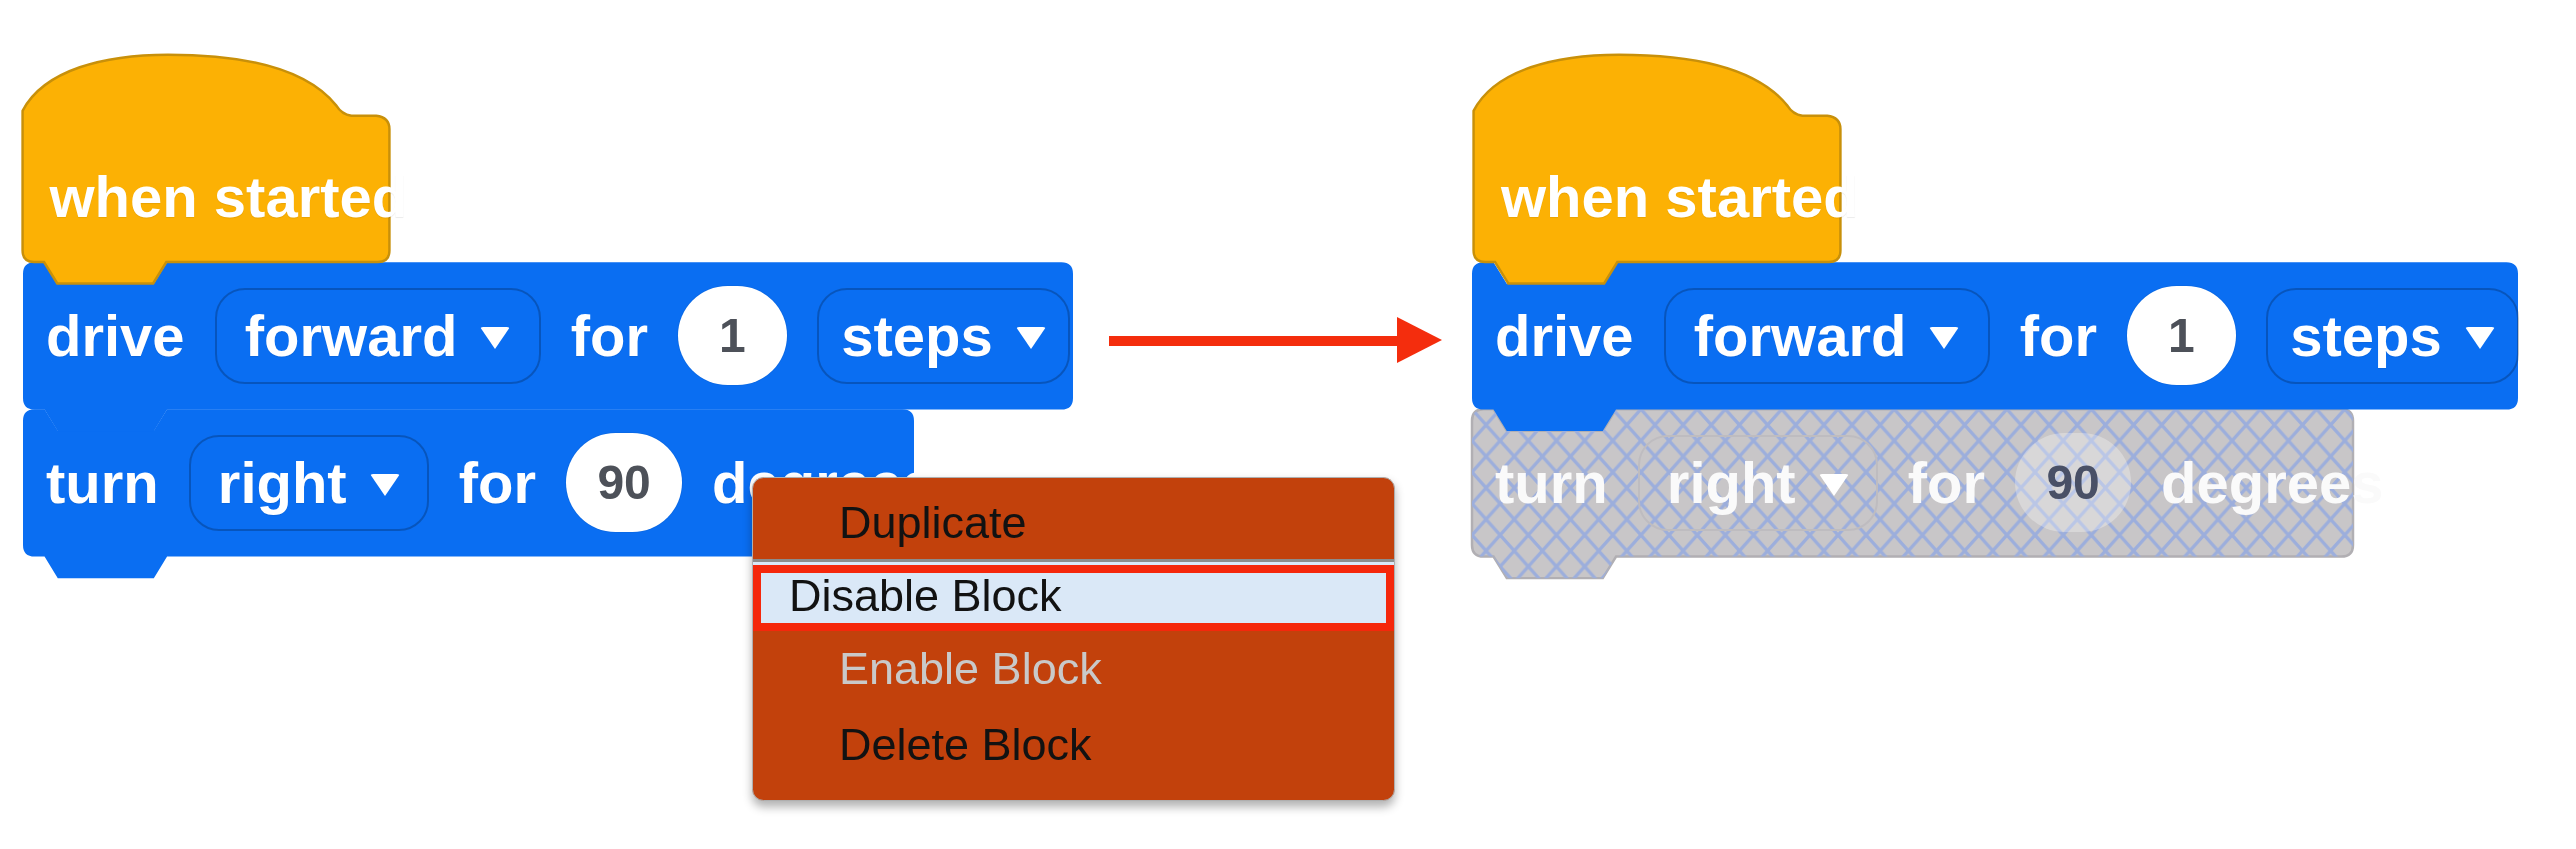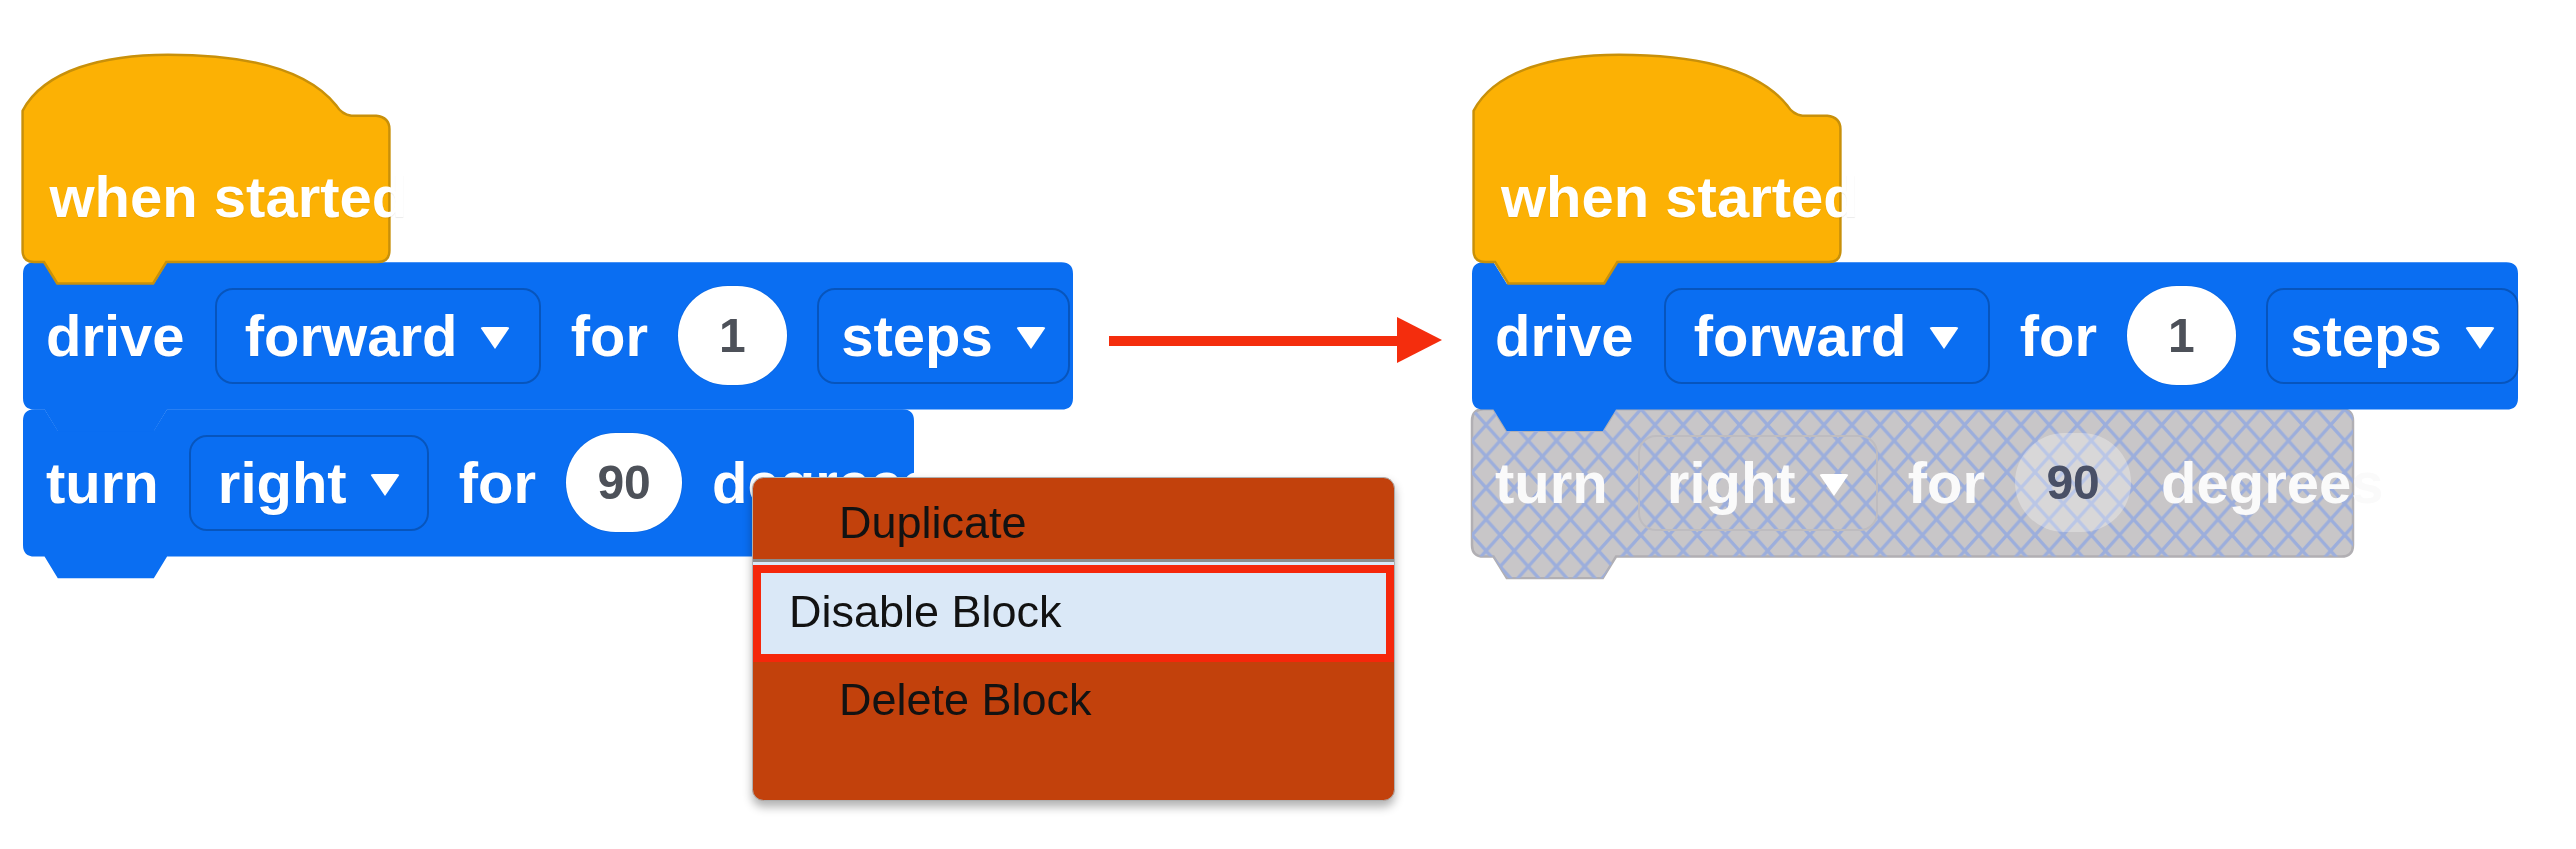--- a/index.html
+++ b/index.html
@@ -11,21 +11,21 @@
   .block svg{position:absolute;left:0;top:0;overflow:visible;display:block;}
   .block-row{
     position:absolute;left:0;top:0;width:100%;height:100%;
     display:flex;align-items:center;gap:30px;padding-left:23px;box-sizing:border-box;
   }
   .blk-label{
     color:#ffffff;font-size:58px;font-weight:700;white-space:nowrap;line-height:1;
     text-shadow:0 0.8px 0.8px rgba(0,0,0,0.08);
   }
   .dropdown{
-    height:96px;border:2.5px solid rgba(0,0,0,0.22);border-radius:18px;
+    height:96px;border:2.5px solid rgba(0,0,0,0.22);border-radius:30px;
     display:flex;align-items:center;justify-content:center;gap:23px;
     box-sizing:border-box;flex:0 0 auto;
   }
   .dd-arrow{
     width:0;height:0;border-left:15.7px solid transparent;border-right:15.7px solid transparent;
     border-top:22.3px solid #ffffff;border-radius:3.3px;margin-top:5px;flex:0 0 auto;
   }
   .oval{
     height:99px;border-radius:51px;background:#ffffff;color:#4D5159;
     display:flex;align-items:center;justify-content:center;
@@ -48,21 +48,21 @@
     background:#c2410c;border:1.7px solid #AFAFAF;border-radius:11.6px;
     box-shadow:0 5.8px 10px rgba(0,0,0,0.30);
     box-sizing:border-box;padding:8.3px 0 0 0;z-index:20;
   }
   .menu-item{
     height:73px;display:flex;align-items:center;padding-left:86px;
     font-size:45px;color:#121212;white-space:nowrap;
   }
   .menu-divider{height:2.5px;background:#8C8C8C;}
   .menu-item.highlighted{
-    height:100px;background:#DAE8F7;position:relative;padding-left:36px;
+    height:69px;background:#DAE8F7;position:relative;padding-left:36px;
   }
   .red-frame{
     position:absolute;left:0;right:0;top:3.3px;bottom:0;
     border:8.3px solid #F5270B;box-sizing:border-box;pointer-events:none;
   }
   .menu-item.disabled{color:#C9C9C9;height:76px;}
   .menu-item.normal-b{height:76px;}
   
   .arrow{position:absolute;left:1109px;top:314px;width:331px;height:53px;z-index:8;}
   .arrow-line{position:absolute;left:0;top:21.5px;width:291px;height:10px;background:#F42D0D;}
@@ -127,20 +127,23 @@
   </div>
 
   <div class="menu">
     <div class="menu-item">
       <span>Duplicate</span>
     </div>
     <div class="menu-divider"></div>
     <div class="menu-item highlighted">
       <span>Disable Block</span>
       <span class="red-frame"></span>
+    </div>
+    <div class="menu-item disabled">
+      <span>Enable Block</span>
     </div>
     <div class="menu-item normal-b">
       <span>Delete Block</span>
     </div>
   </div>
 
   <div class="arrow">
     <div class="arrow-line"></div>
     <div class="arrow-head"></div>
   </div>

